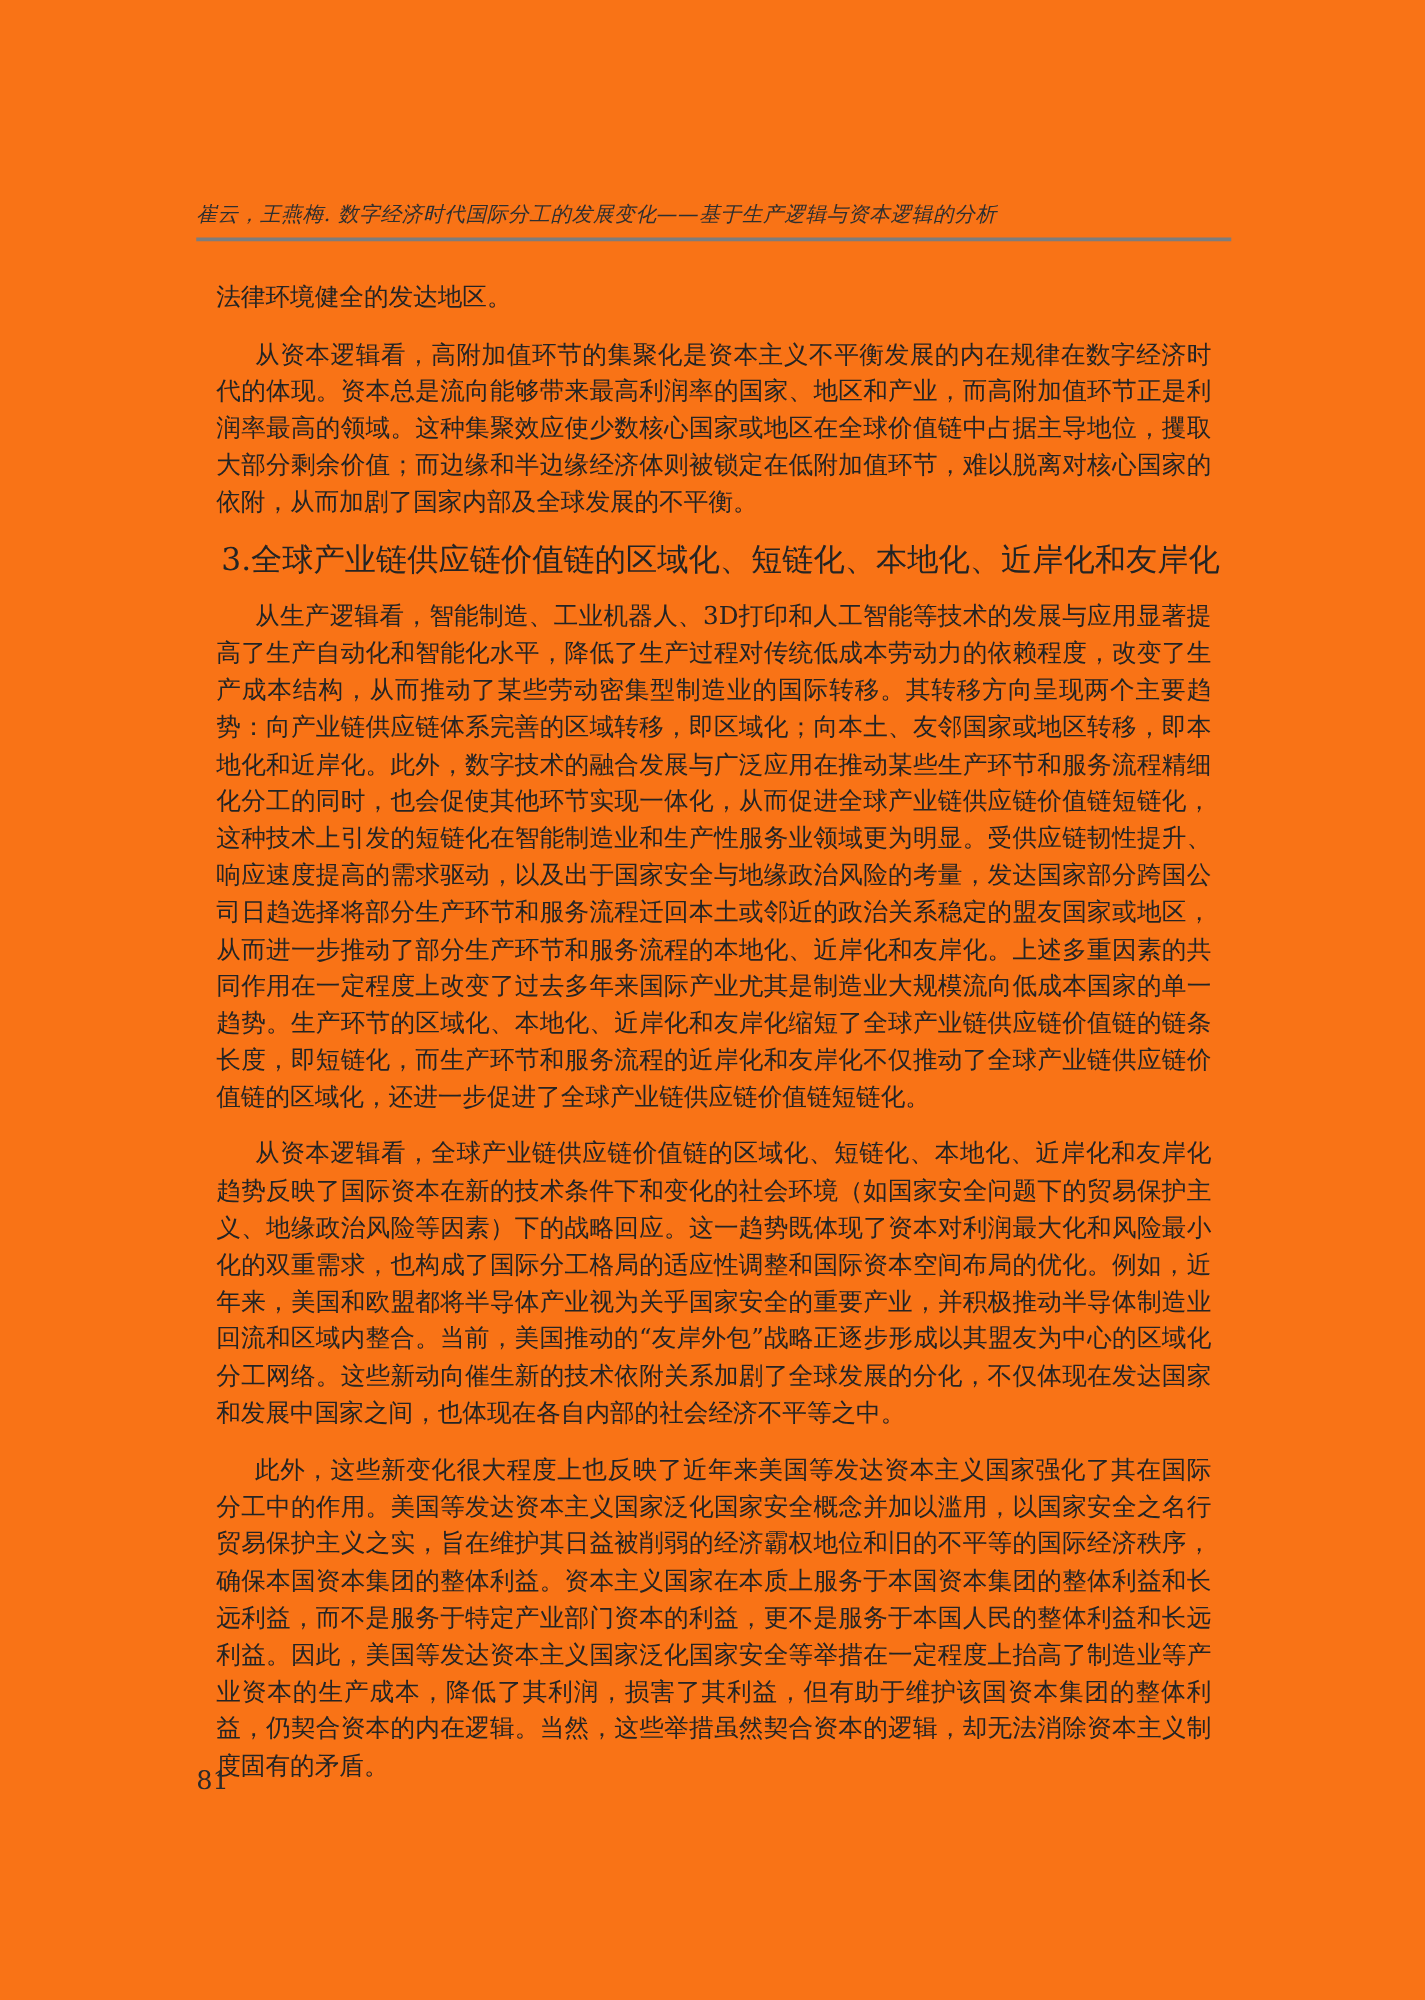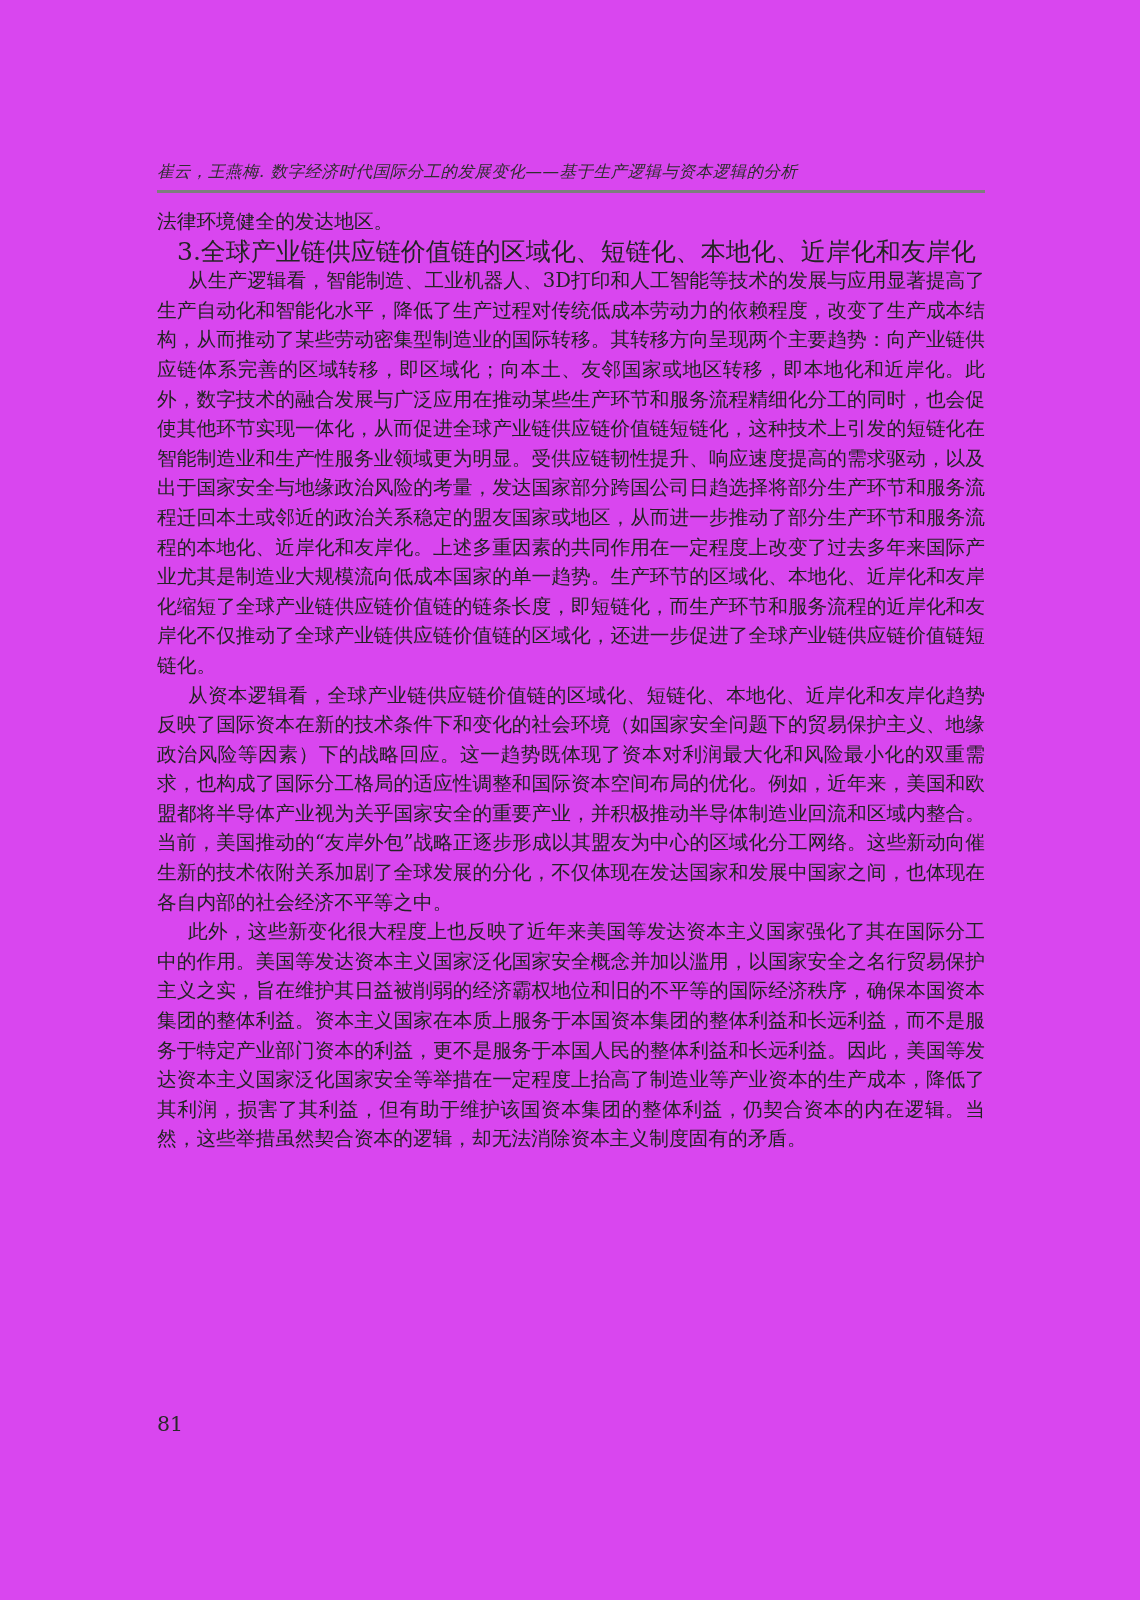--- a/index.html
+++ b/index.html
@@ -4,21 +4,21 @@
 <style>
   html, body {
     margin: 0;
     padding: 0;
     background: #ffffff;
   }
   .page {
     position: relative;
     width: 1140px;
     height: 1600px;
-    background: #d946ef;
+    background: #f97316;
     overflow: hidden;
     font-family: "DejaVu Serif", "Liberation Serif", serif;
   }
   
   .running-header {
     position: absolute;
     left: 157px;
     top: 161px;
     width: 828px;
   }
@@ -44,21 +44,21 @@
     left: 157px;
     top: 207px;
     width: 828px;
     font-size: 19.7px;
     line-height: 29.6px;
     text-align: justify;
     color: #242424;
     word-break: break-all;
   }
   .article-body p {
-    margin: 0;
+    margin: 16px;
     padding: 0;
   }
   .para {
     text-indent: 31px;
   }
   .para-continuation {
     text-indent: 0;
   }
   .section-heading {
     margin: 0;
@@ -89,20 +89,21 @@
 <div class="page">
 
   <header class="running-header">
     <div class="citation">崔云，王燕梅. 数字经济时代国际分工的发展变化——基于生产逻辑与资本逻辑的分析</div>
     <div class="header-rule"></div>
   </header>
 
   <main class="article-body">
     <p class="para-continuation">法律环境健全的发达地区。</p>
 
+    <p class="para">从资本逻辑看，高附加值环节的集聚化是资本主义不平衡发展的内在规律在数字经济时代的体现。资本总是流向能够带来最高利润率的国家、地区和产业，而高附加值环节正是利润率最高的领域。这种集聚效应使少数核心国家或地区在全球价值链中占据主导地位，攫取大部分剩余价值；而边缘和半边缘经济体则被锁定在低附加值环节，难以脱离对核心国家的依附，从而加剧了国家内部及全球发展的不平衡。</p>
 
     <h3 class="section-heading">3.全球产业链供应链价值链的区域化、短链化、本地化、近岸化和友岸化</h3>
 
     <p class="para">从生产逻辑看，智能制造、工业机器人、3D打印和人工智能等技术的发展与应用显著提高了生产自动化和智能化水平，降低了生产过程对传统低成本劳动力的依赖程度，改变了生产成本结构，从而推动了某些劳动密集型制造业的国际转移。其转移方向呈现两个主要趋势：向产业链供应链体系完善的区域转移，即区域化；向本土、友邻国家或地区转移，即本地化和近岸化。此外，数字技术的融合发展与广泛应用在推动某些生产环节和服务流程精细化分工的同时，也会促使其他环节实现一体化，从而促进全球产业链供应链价值链短链化，这种技术上引发的短链化在智能制造业和生产性服务业领域更为明显。受供应链韧性提升、响应速度提高的需求驱动，以及出于国家安全与地缘政治风险的考量，发达国家部分跨国公司日趋选择将部分生产环节和服务流程迁回本土或邻近的政治关系稳定的盟友国家或地区，从而进一步推动了部分生产环节和服务流程的本地化、近岸化和友岸化。上述多重因素的共同作用在一定程度上改变了过去多年来国际产业尤其是制造业大规模流向低成本国家的单一趋势。生产环节的区域化、本地化、近岸化和友岸化缩短了全球产业链供应链价值链的链条长度，即短链化，而生产环节和服务流程的近岸化和友岸化不仅推动了全球产业链供应链价值链的区域化，还进一步促进了全球产业链供应链价值链短链化。</p>
 
     <p class="para">从资本逻辑看，全球产业链供应链价值链的区域化、短链化、本地化、近岸化和友岸化趋势反映了国际资本在新的技术条件下和变化的社会环境（如国家安全问题下的贸易保护主义、地缘政治风险等因素）下的战略回应。这一趋势既体现了资本对利润最大化和风险最小化的双重需求，也构成了国际分工格局的适应性调整和国际资本空间布局的优化。例如，近年来，美国和欧盟都将半导体产业视为关乎国家安全的重要产业，并积极推动半导体制造业回流和区域内整合。当前，美国推动的“友岸外包”战略正逐步形成以其盟友为中心的区域化分工网络。这些新动向催生新的技术依附关系加剧了全球发展的分化，不仅体现在发达国家和发展中国家之间，也体现在各自内部的社会经济不平等之中。</p>
 
     <p class="para">此外，这些新变化很大程度上也反映了近年来美国等发达资本主义国家强化了其在国际分工中的作用。美国等发达资本主义国家泛化国家安全概念并加以滥用，以国家安全之名行贸易保护主义之实，旨在维护其日益被削弱的经济霸权地位和旧的不平等的国际经济秩序，确保本国资本集团的整体利益。资本主义国家在本质上服务于本国资本集团的整体利益和长远利益，而不是服务于特定产业部门资本的利益，更不是服务于本国人民的整体利益和长远利益。因此，美国等发达资本主义国家泛化国家安全等举措在一定程度上抬高了制造业等产业资本的生产成本，降低了其利润，损害了其利益，但有助于维护该国资本集团的整体利益，仍契合资本的内在逻辑。当然，这些举措虽然契合资本的逻辑，却无法消除资本主义制度固有的矛盾。</p>
 
   </main>

